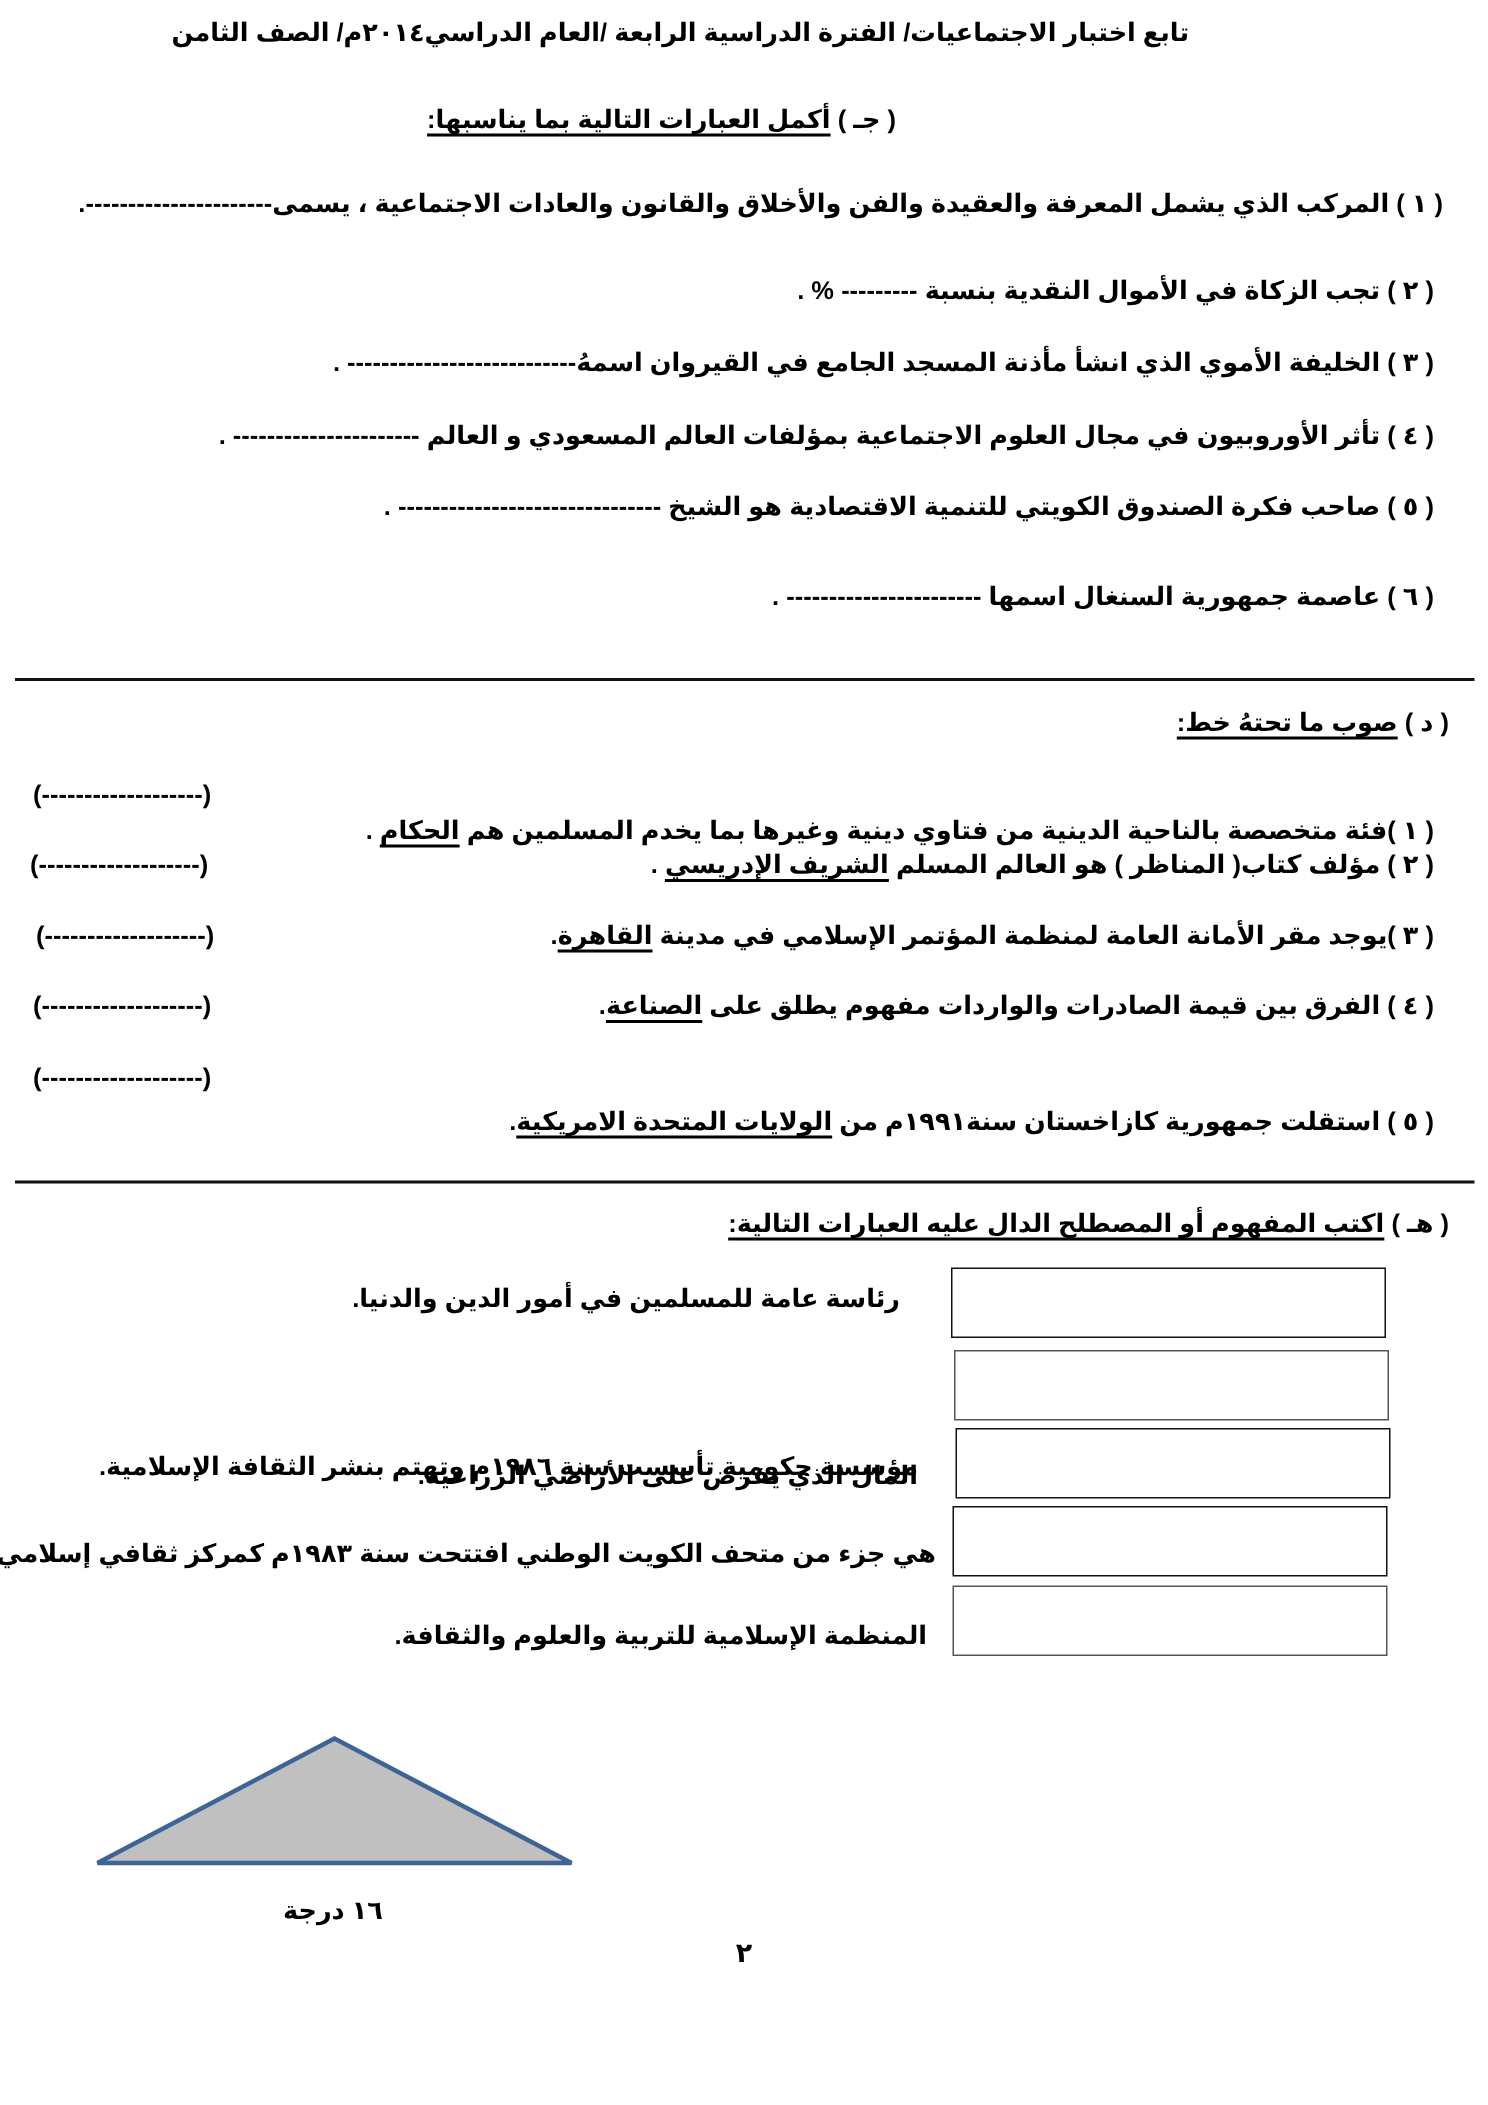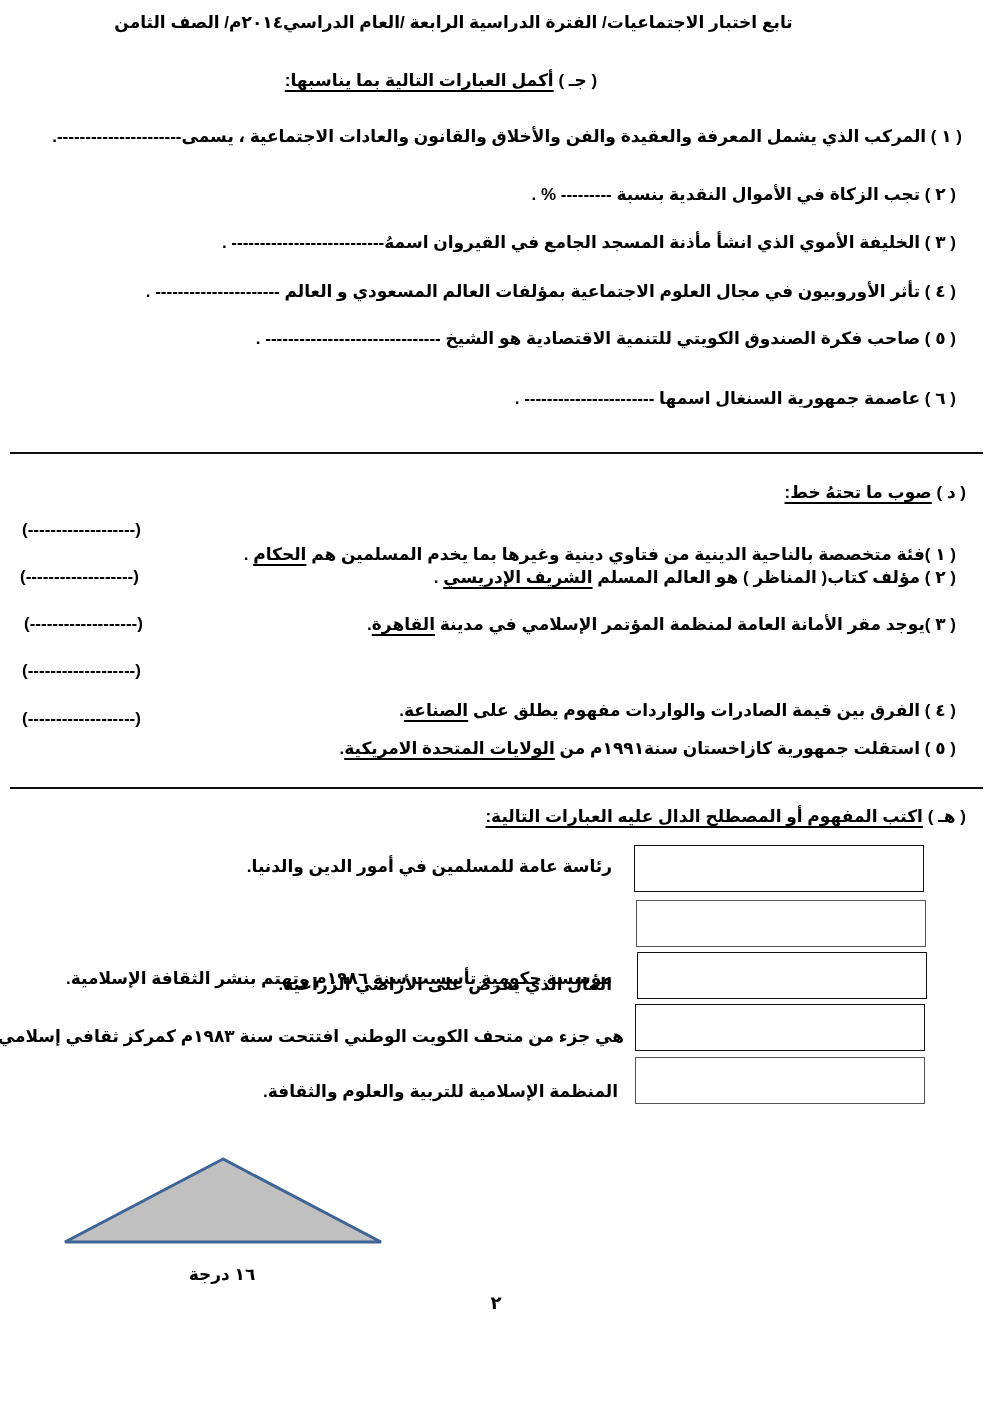--- a/index.html
+++ b/index.html
@@ -38,57 +38,57 @@
 
 <div class="abs q q1 rtl" style="top:126px;">( ١ ) المركب الذي يشمل المعرفة والعقيدة والفن والأخلاق والقانون والعادات الاجتماعية ، يسمى----------------------.</div>
 <div class="abs q rtl" style="top:184px;">( ٢ ) تجب الزكاة في الأموال النقدية بنسبة --------- % .</div>
 <div class="abs q rtl" style="top:232px;">( ٣ ) الخليفة الأموي الذي انشأ مأذنة المسجد الجامع في القيروان اسمهُ--------------------------- .</div>
 <div class="abs q rtl" style="top:281px;">( ٤ ) تأثر الأوروبيون في مجال العلوم الاجتماعية بمؤلفات العالم المسعودي و العالم ---------------------- .</div>
 <div class="abs q rtl" style="top:328px;">( ٥ ) صاحب فكرة الصندوق الكويتي للتنمية الاقتصادية هو الشيخ ------------------------------- .</div>
 <div class="abs q rtl" style="top:356px;margin-top:32px;">( ٦ ) عاصمة جمهورية السنغال اسمها ----------------------- .</div>
 
 <div class="abs sep" style="top:452px;"></div>
 
-<div class="abs sec-head rtl" style="top:472px; right:26px;margin-top:10px;">
+<div class="abs sec-head rtl" style="top:472px; right:26px;">
   <span>( د ) </span><span class="u">صوب ما تحتهُ خط:</span>
 </div>
 
 <div class="abs q rtl" style="top:544px;">
   <span>( ١ )فئة متخصصة بالناحية الدينية من فتاوي دينية وغيرها بما يخدم المسلمين هم </span><span class="u">الحكام</span><span> .</span>
 </div>
 <div class="abs ans" style="top:520px;">(-------------------)</div>
 
 <div class="abs q rtl" style="top:567px;">
   <span>( ٢ ) مؤلف كتاب( المناظر ) هو العالم المسلم </span><span class="u">الشريف الإدريسي</span><span> .</span>
 </div>
 <div class="abs ans" style="top:567px; left:20px;">(-------------------)</div>
 
 <div class="abs q rtl" style="top:614px;">
   <span>( ٣ )يوجد مقر الأمانة العامة لمنظمة المؤتمر الإسلامي في مدينة </span><span class="u">القاهرة</span><span>.</span>
 </div>
 <div class="abs ans" style="top:614px; left:24px;">(-------------------)</div>
 
-<div class="abs q rtl" style="top:661px;margin-top:39px;">
+<div class="abs q rtl" style="top:661px;">
   <span>( ٤ ) الفرق بين قيمة الصادرات والواردات مفهوم يطلق على </span><span class="u">الصناعة</span><span>.</span>
 </div>
 <div class="abs ans" style="top:661px;">(-------------------)</div>
 
 <div class="abs q rtl" style="top:738px;">
   <span>( ٥ ) استقلت جمهورية كازاخستان سنة١٩٩١م من </span><span class="u">الولايات المتحدة الامريكية</span><span>.</span>
 </div>
 <div class="abs ans" style="top:709px;">(-------------------)</div>
 
 <div class="abs sep" style="top:787px;"></div>
 
 <div class="abs sec-head rtl" style="top:806px; right:26px;">
   <span>( هـ ) </span><span class="u">اكتب المفهوم أو المصطلح الدال عليه العبارات التالية:</span>
 </div>
 
 <div class="abs box dark" style="top:845px; left:634px;"></div>
-<div class="abs ht rtl" style="top:856px; right:380px;">رئاسة عامة للمسلمين في أمور الدين والدنيا.</div>
+<div class="abs ht rtl" style="top:856px; right:392px;">رئاسة عامة للمسلمين في أمور الدين والدنيا.</div>
 
 <div class="abs box" style="top:900px; left:636px;"></div>
 <div class="abs ht rtl" style="top:942px; right:380px;margin-top:32px;">المال الذي يفرض على الأراضي الزراعية.</div>
 
 <div class="abs box dark" style="top:952px; left:637px;"></div>
 <div class="abs ht rtl" style="top:968px; right:380px;">مؤسسة حكومية تأسست سنة ١٩٨٦م وتهتم بنشر الثقافة الإسلامية.</div>
 
 <div class="abs box dark" style="top:1004px; left:635px;"></div>
 <div class="abs ht rtl" style="top:1026px; right:368px;">هي جزء من متحف الكويت الوطني افتتحت سنة ١٩٨٣م كمركز ثقافي إسلامي.</div>
 

